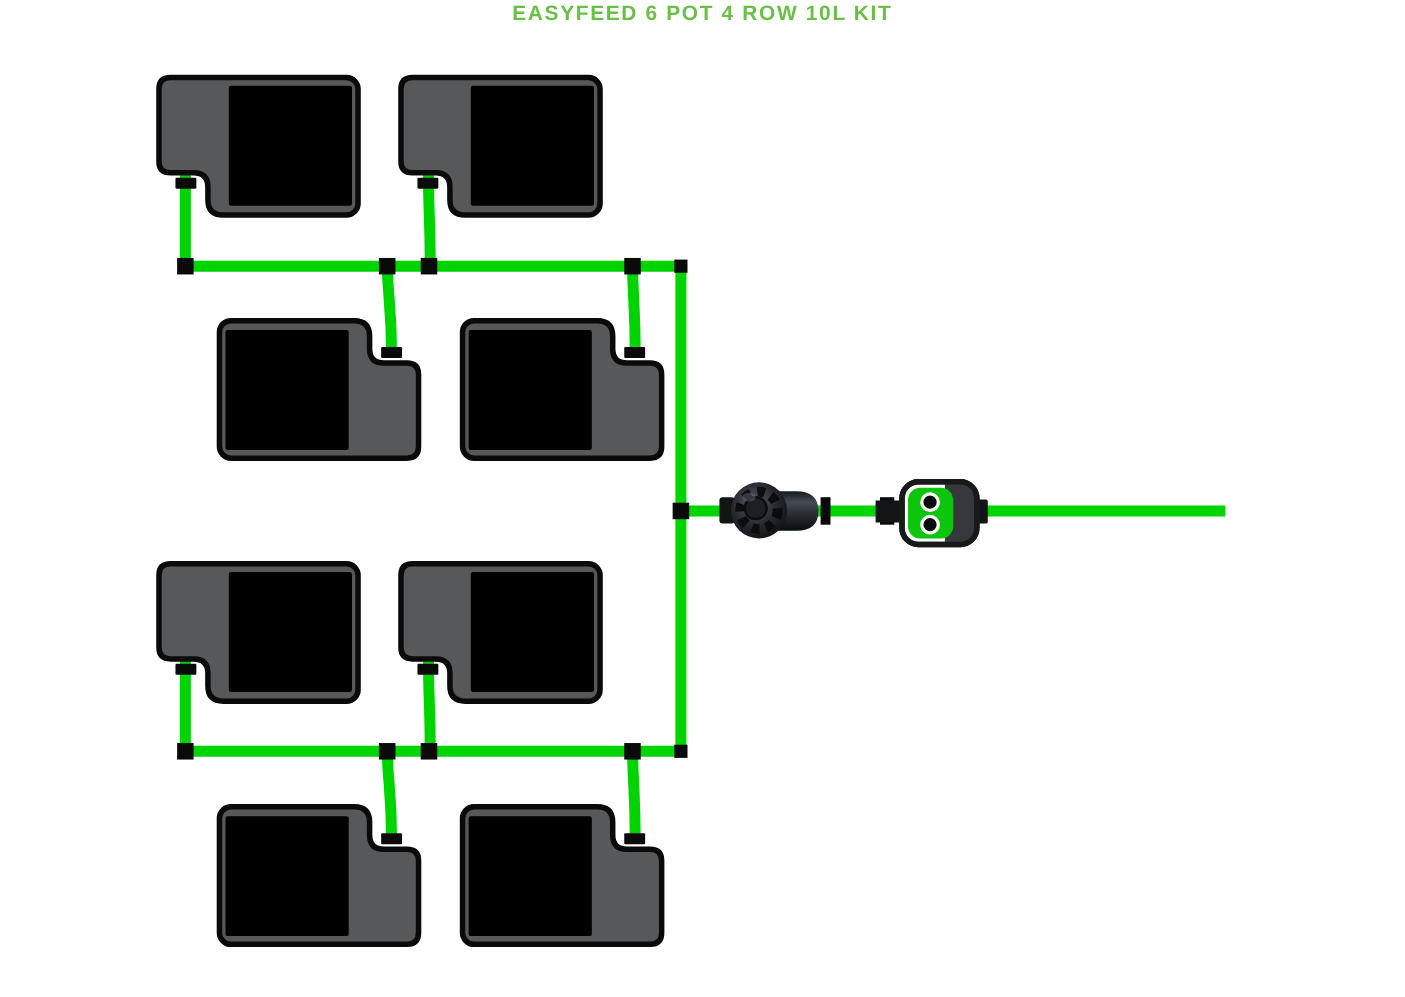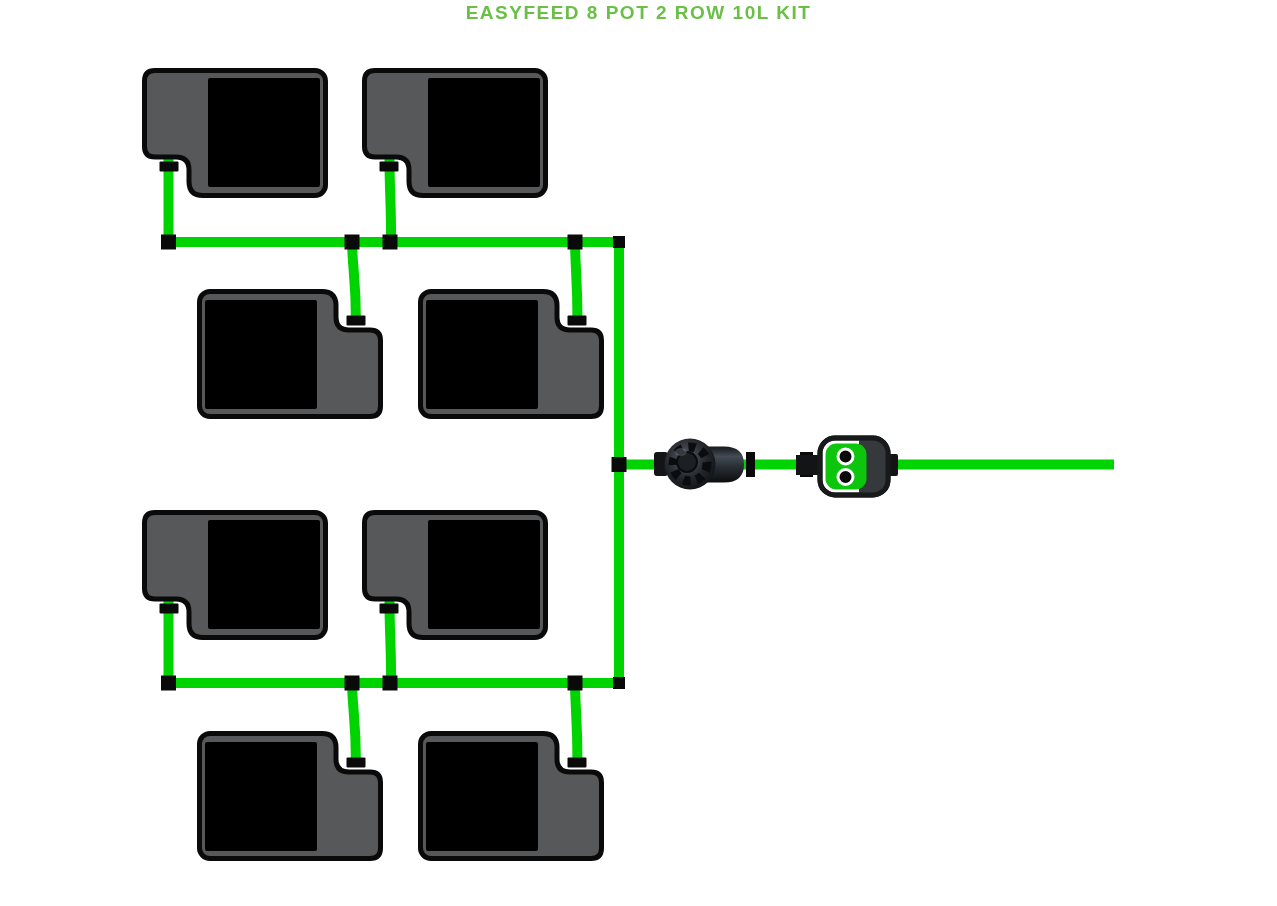--- a/index.html
+++ b/index.html
@@ -20,21 +20,21 @@
   .tube{fill:none;stroke:var(--c-tube,#00d400);stroke-width:10;stroke-linejoin:miter;}
   .tray{fill:var(--c-tray,#57585a);stroke:var(--c-outline,#000);stroke-width:5;}
   .potsq{fill:var(--c-pot,#000);}
   .blk{fill:var(--c-outline,#000);}
   .stub{fill:#121416;}
 </style>
 </head>
 <body>
 
 <div class="stage">
-  <div class="title">EASYFEED 8 POT 2 ROW 10L KIT</div>
+  <div class="title">EASYFEED 6 POT 4 ROW 10L KIT</div>
 
   <svg class="diagram" width="1277" height="906" viewBox="0 0 1277 906" xmlns="http://www.w3.org/2000/svg">
     <defs>
       <linearGradient id="pumpBody" x1="0" y1="0" x2="0" y2="1">
         <stop offset="0" stop-color="#15181c"></stop>
         <stop offset="0.28" stop-color="#454c55"></stop>
         <stop offset="0.55" stop-color="#2a2f36"></stop>
         <stop offset="1" stop-color="#0b0d0f"></stop>
       </linearGradient>
       <radialGradient id="pumpCap" cx="0.42" cy="0.38" r="0.75">

